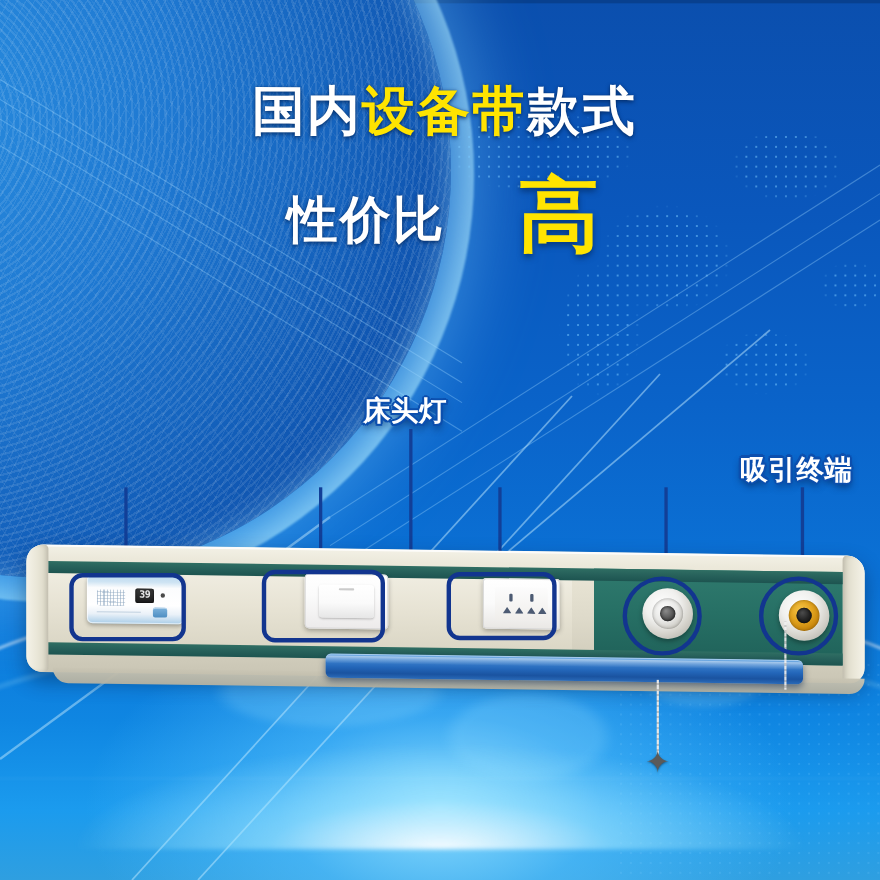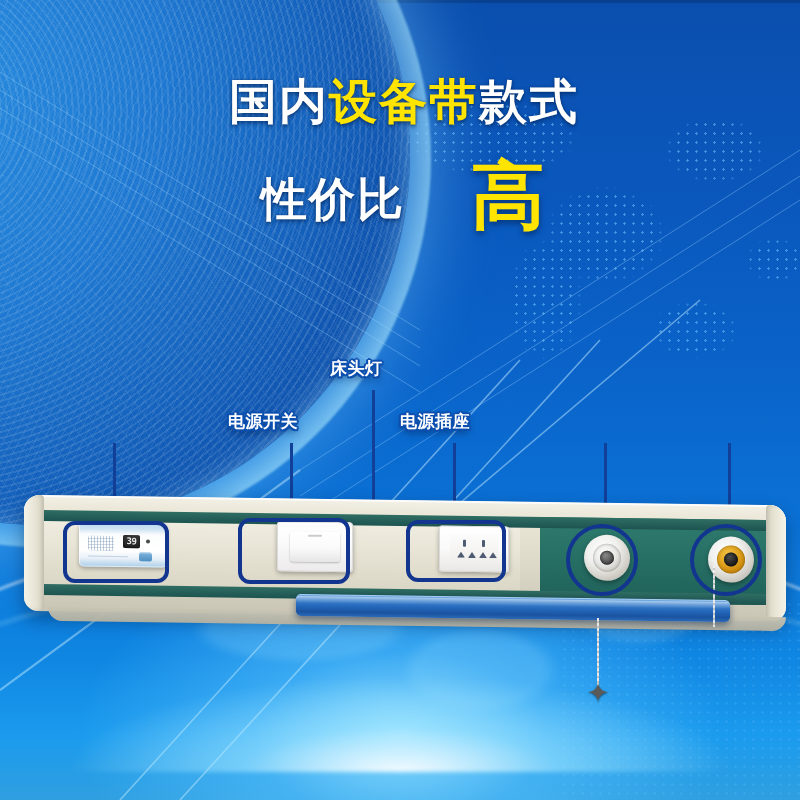--- a/index.html
+++ b/index.html
@@ -123,21 +123,21 @@
   .ty{color:#ffe400;text-shadow:0 2px 4px rgba(3,40,95,.75),0 0 2px rgba(3,40,95,.6);}
   .hl-big{
     font-size:74px;font-weight:bold;color:#ffe400;
     text-shadow:0 3px 6px rgba(3,40,95,.75);vertical-align:-6px;
   }
   .sp{display:inline-block;width:66px;}
 
   
   .label{
     position:absolute;font-weight:bold;color:#ffffff;white-space:nowrap;
-    font-size:17px;letter-spacing:0.5px;
+    font-size:25px;letter-spacing:0.5px;
     text-shadow:
       2px 0 0 #0c4fae,-2px 0 0 #0c4fae,0 2px 0 #0c4fae,0 -2px 0 #0c4fae,
       1.5px 1.5px 0 #0c4fae,-1.5px 1.5px 0 #0c4fae,1.5px -1.5px 0 #0c4fae,-1.5px -1.5px 0 #0c4fae,
       0 4px 7px rgba(4,35,85,.8);
   }
 
   
   .leader{position:absolute;width:3px;background:#123f97;}
 
   
@@ -330,23 +330,22 @@
 
   <div class="horizon"></div>
   <div class="horizon-line"></div>
   <div class="horizon-line2"></div>
 
   <div class="headline">
     <div class="hl-row1"><span class="tw">国内</span><span class="ty">设备带</span><span class="tw">款式</span></div>
     <div class="hl-row2"><span class="tw">性价比</span><span class="sp"></span><span class="hl-big">高</span></div>
   </div>
 
-  <div class="label" style="left:228px;top:410px;">电源开关</div>
   <div class="label" style="left:330px;top:357px;">床头灯</div>
-  <div class="label" style="left:400px;top:410px;">电源插座</div>
+  <div class="label" style="left:673px;top:410px;">吸引终端</div>
 
   <div class="leader" style="left:113px;top:443px;height:88px;"></div>
   <div class="leader" style="left:290px;top:443px;height:83px;"></div>
   <div class="leader" style="left:372px;top:390px;height:226px;"></div>
   <div class="leader" style="left:453px;top:443px;height:85px;"></div>
   <div class="leader" style="left:604px;top:443px;height:92px;"></div>
   <div class="leader" style="left:728px;top:443px;height:92px;"></div>
 
   <div class="panel-wrap">
     <div class="panel">

